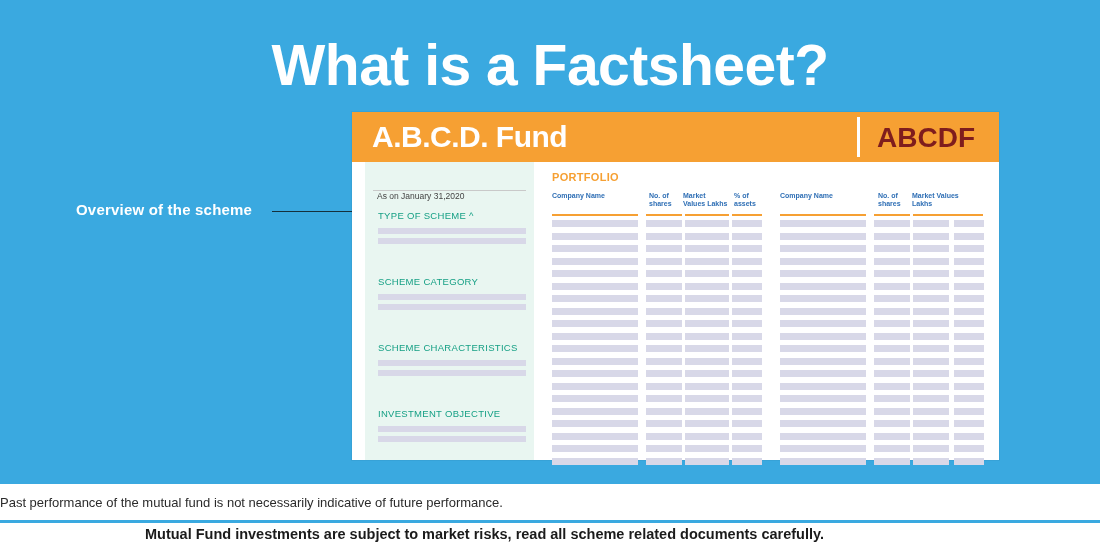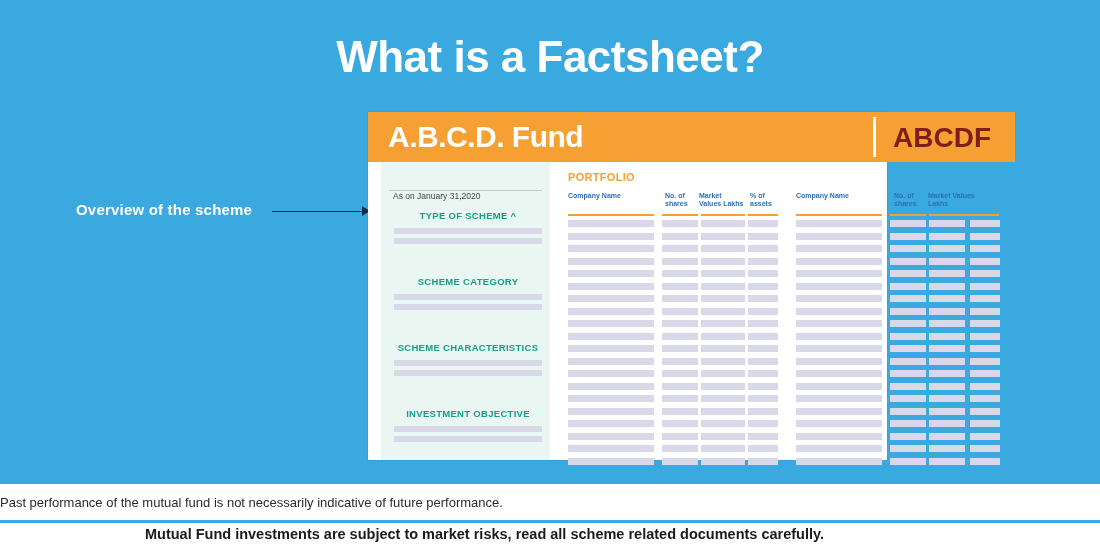--- a/index.html
+++ b/index.html
@@ -19,21 +19,21 @@
     inset: 0;
     background: #3aa9e0;
   }
   .title {
     position: absolute;
     top: 32px;
     left: 0;
     width: 1100px;
     text-align: center;
     color: #ffffff;
-    font-size: 44px;
+    font-size: 57px;
     font-weight: bold;
     letter-spacing: -0.5px;
   }
 
   
   .callout-label {
     position: absolute;
     left: 76px;
     top: 201px;
     color: #ffffff;
@@ -57,23 +57,23 @@
     width: 0;
     height: 0;
     border-top: 5px solid transparent;
     border-bottom: 5px solid transparent;
     border-left: 8px solid #14303d;
   }
 
   
   .doc {
     position: absolute;
-    left: 368px;
+    left: 352px;
     top: 112px;
-    width: 519px;
+    width: 647px;
     height: 348px;
     background: #ffffff;
     box-shadow: 0 0 0 1px rgba(0,0,0,0.04);
   }
   .doc-header {
     position: absolute;
     left: 0;
     top: 0;
     width: 647px;
     height: 50px;
@@ -139,23 +139,22 @@
     background: #c9c9c9;
   }
   .section {
     position: absolute;
     left: 13px;
     width: 148px;
   }
   .section-title {
     color: #16a085;
     font-size: 9.5px;
-    font-weight: bold;
+    font-weight: normal;
     letter-spacing: 0.3px;
-    text-align: center;
   }
   .bars {
     margin-top: 7px;
   }
   .bar {
     height: 6px;
     background: #d8d8e8;
     margin-bottom: 4px;
   }
   .bar.full { width: 100%; }

